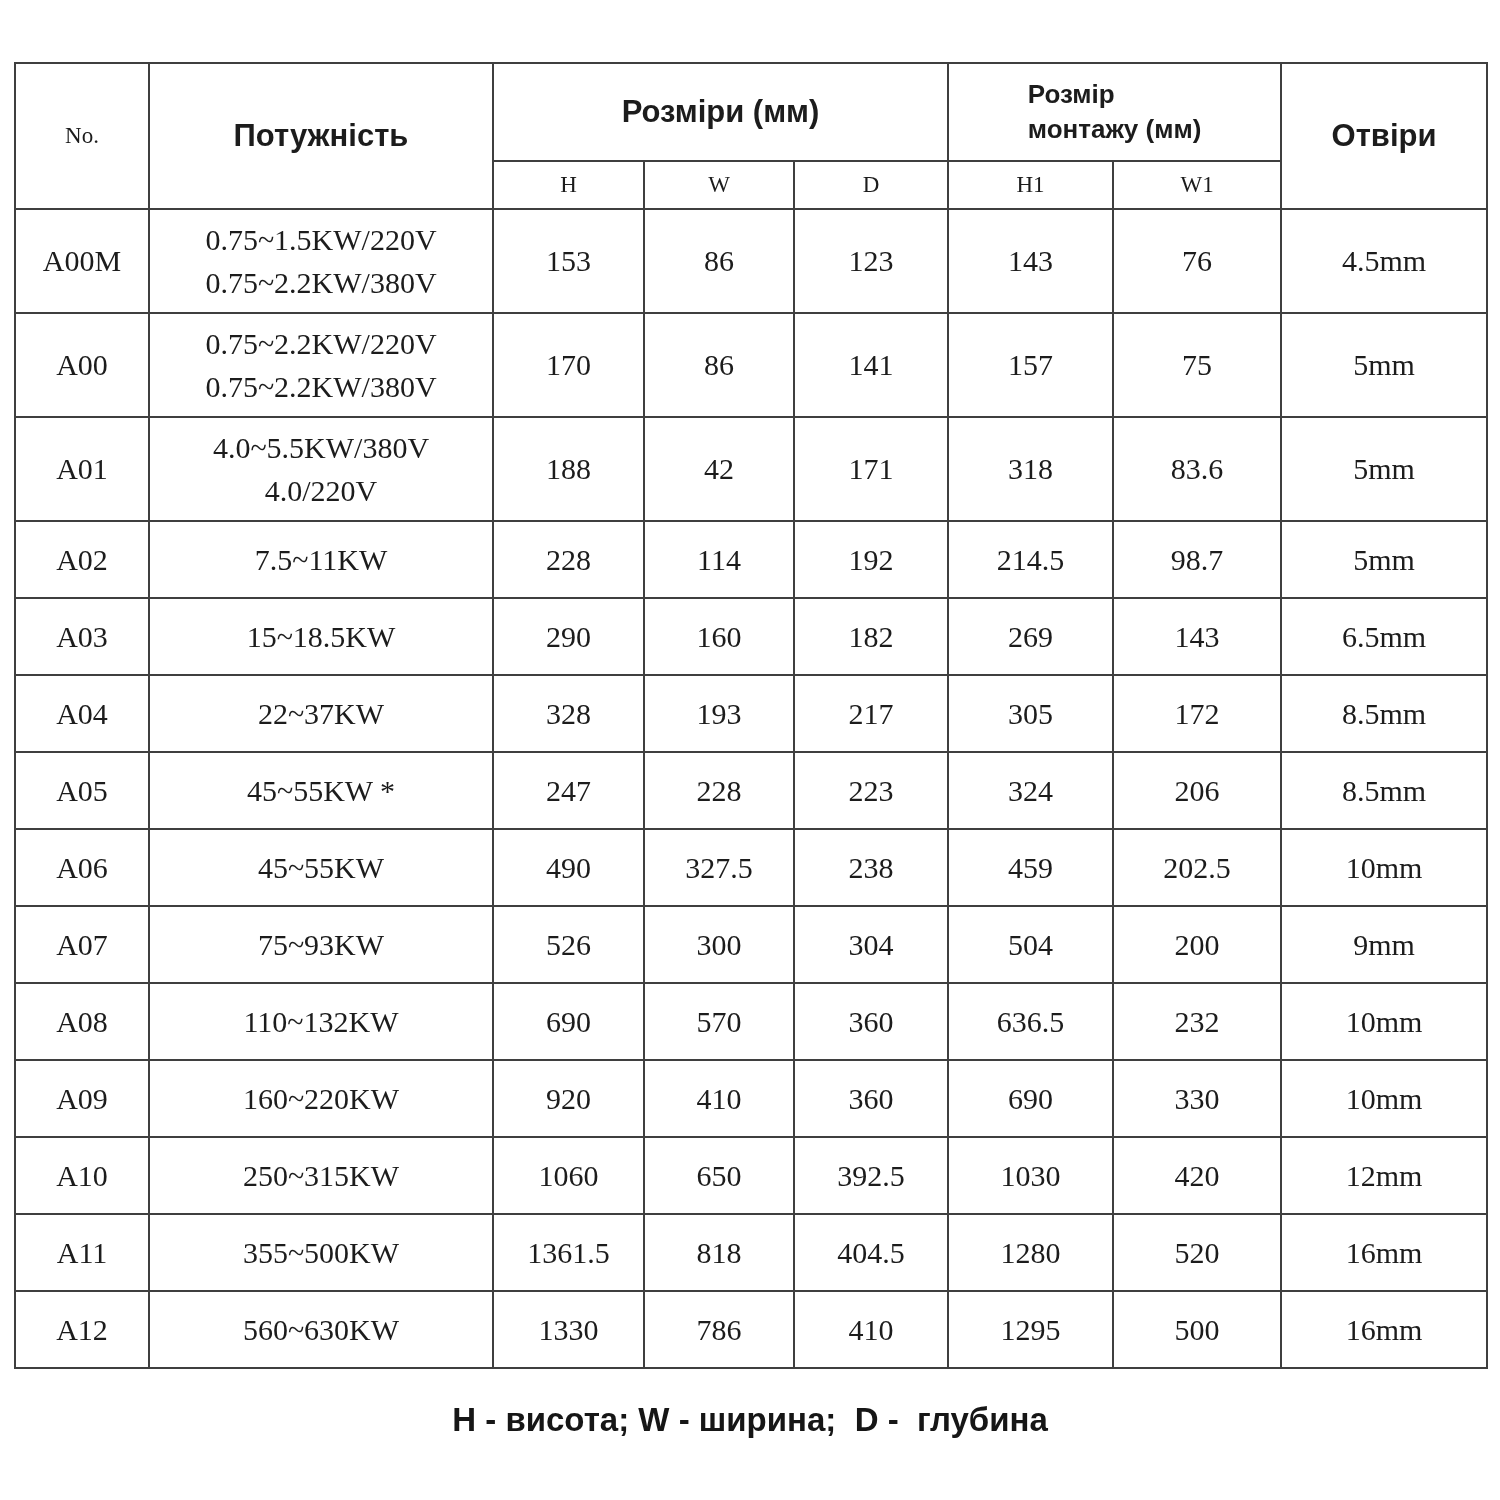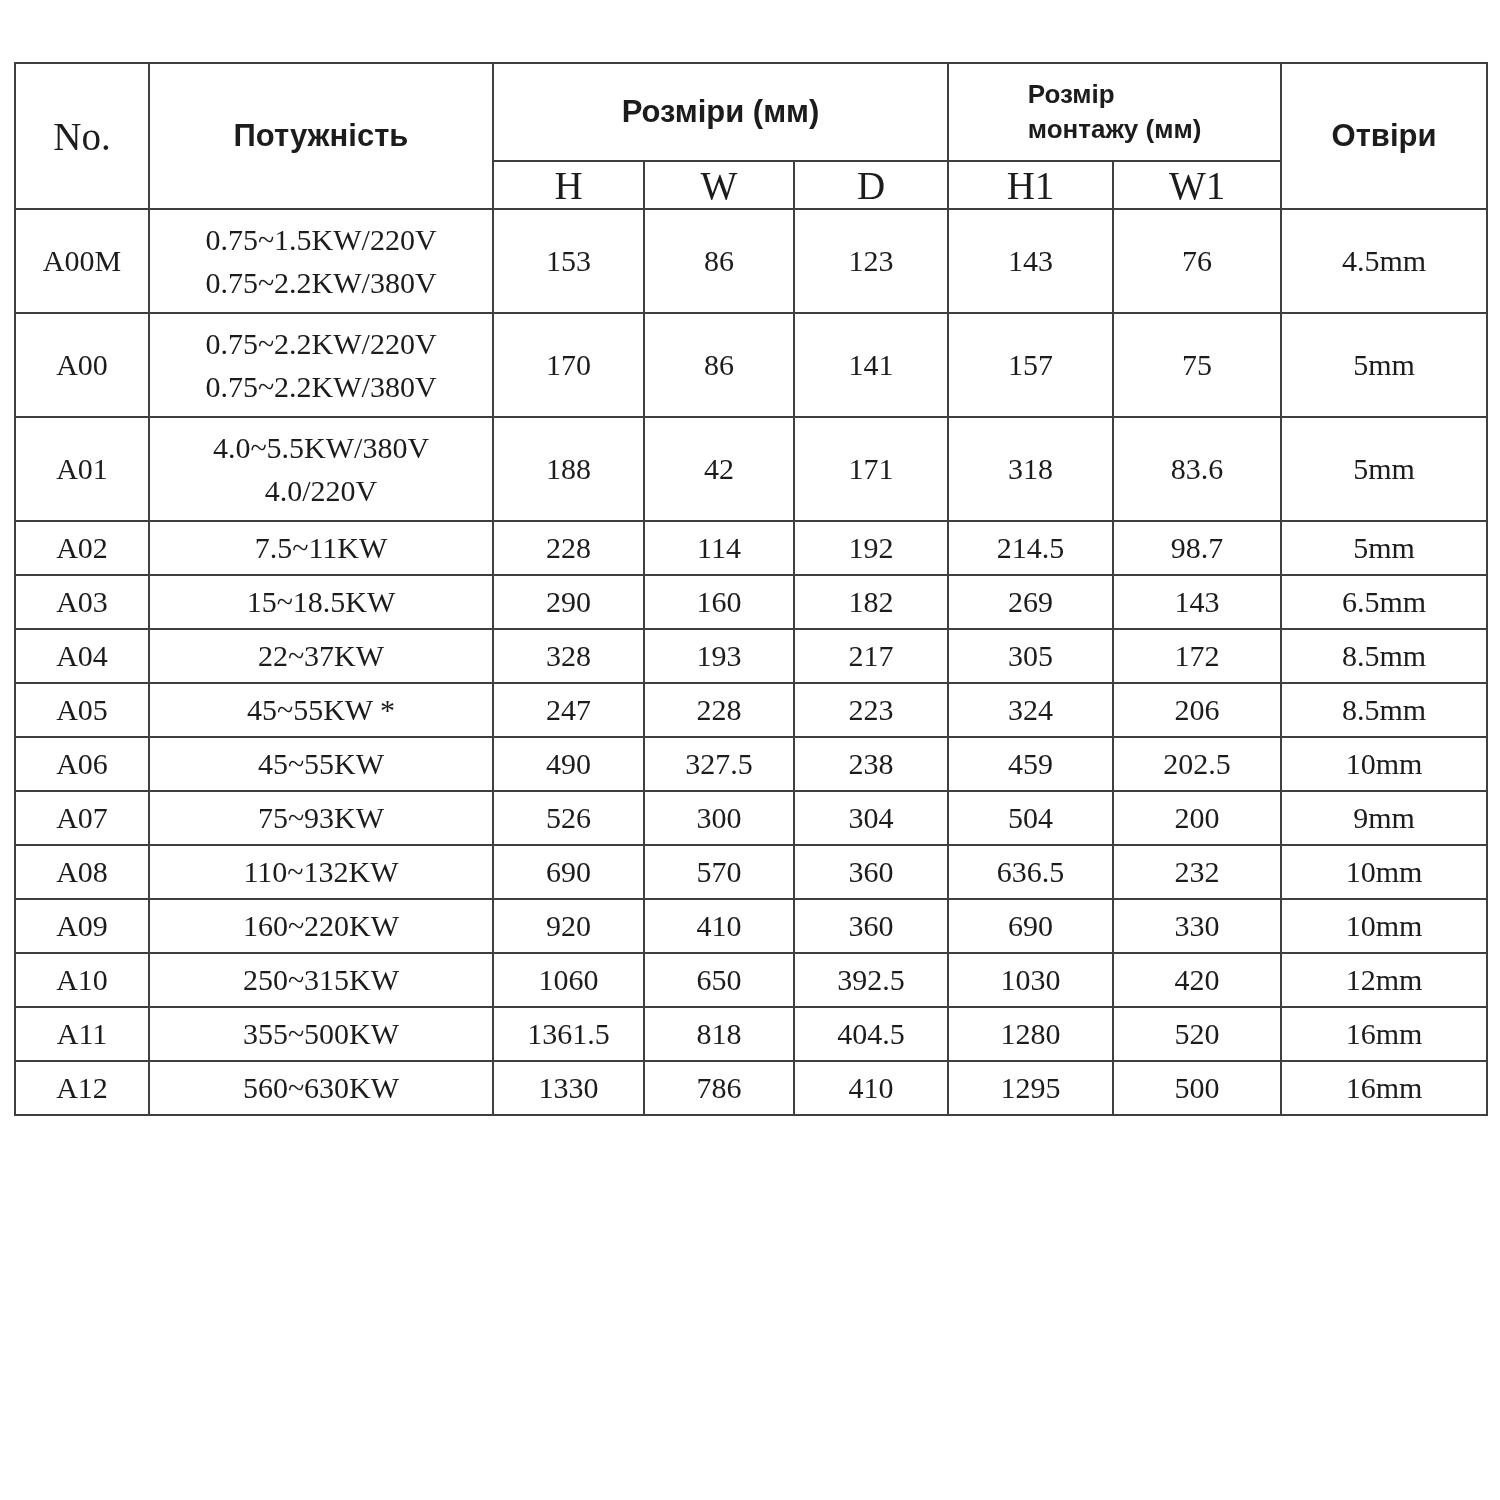--- a/index.html
+++ b/index.html
@@ -24,31 +24,31 @@
   table.spec th, table.spec td {
     border: 2px solid #3f3f3f;
     text-align: center;
     vertical-align: middle;
     white-space: pre-line;
     padding: 0 4px;
     overflow: hidden;
   }
   tr.hrow1 { height: 98px; }
   tr.hrow2 { height: 48px; }
-  tbody tr { height: 54px; }
+  tbody tr { height: 77px; }
   tbody tr.tall { height: 104px; }
   th.sans {
     font-family: "Liberation Sans", sans-serif;
     font-weight: bold;
     font-size: 31px;
   }
   th.serif {
     font-family: "Liberation Serif", serif;
     font-weight: normal;
-    font-size: 39px;
+    font-size: 23px;
   }
   th.mounting { font-size: 26px; margin-top: 24px; }
   .mount-inner {
     display: inline-block;
     text-align: left;
     line-height: 1.35;
     white-space: pre-line;
   }
   tbody td {
     font-size: 30px;
@@ -235,13 +235,14 @@
           <td>560~630KW</td>
           <td>1330</td>
           <td>786</td>
           <td>410</td>
           <td>1295</td>
           <td>500</td>
           <td>16mm</td>
         </tr>
       </tbody>
   </table>
+  <div class="footer">H - висота; W - ширина;  D -  глубина</div>
 </div>
 
 </body></html>

